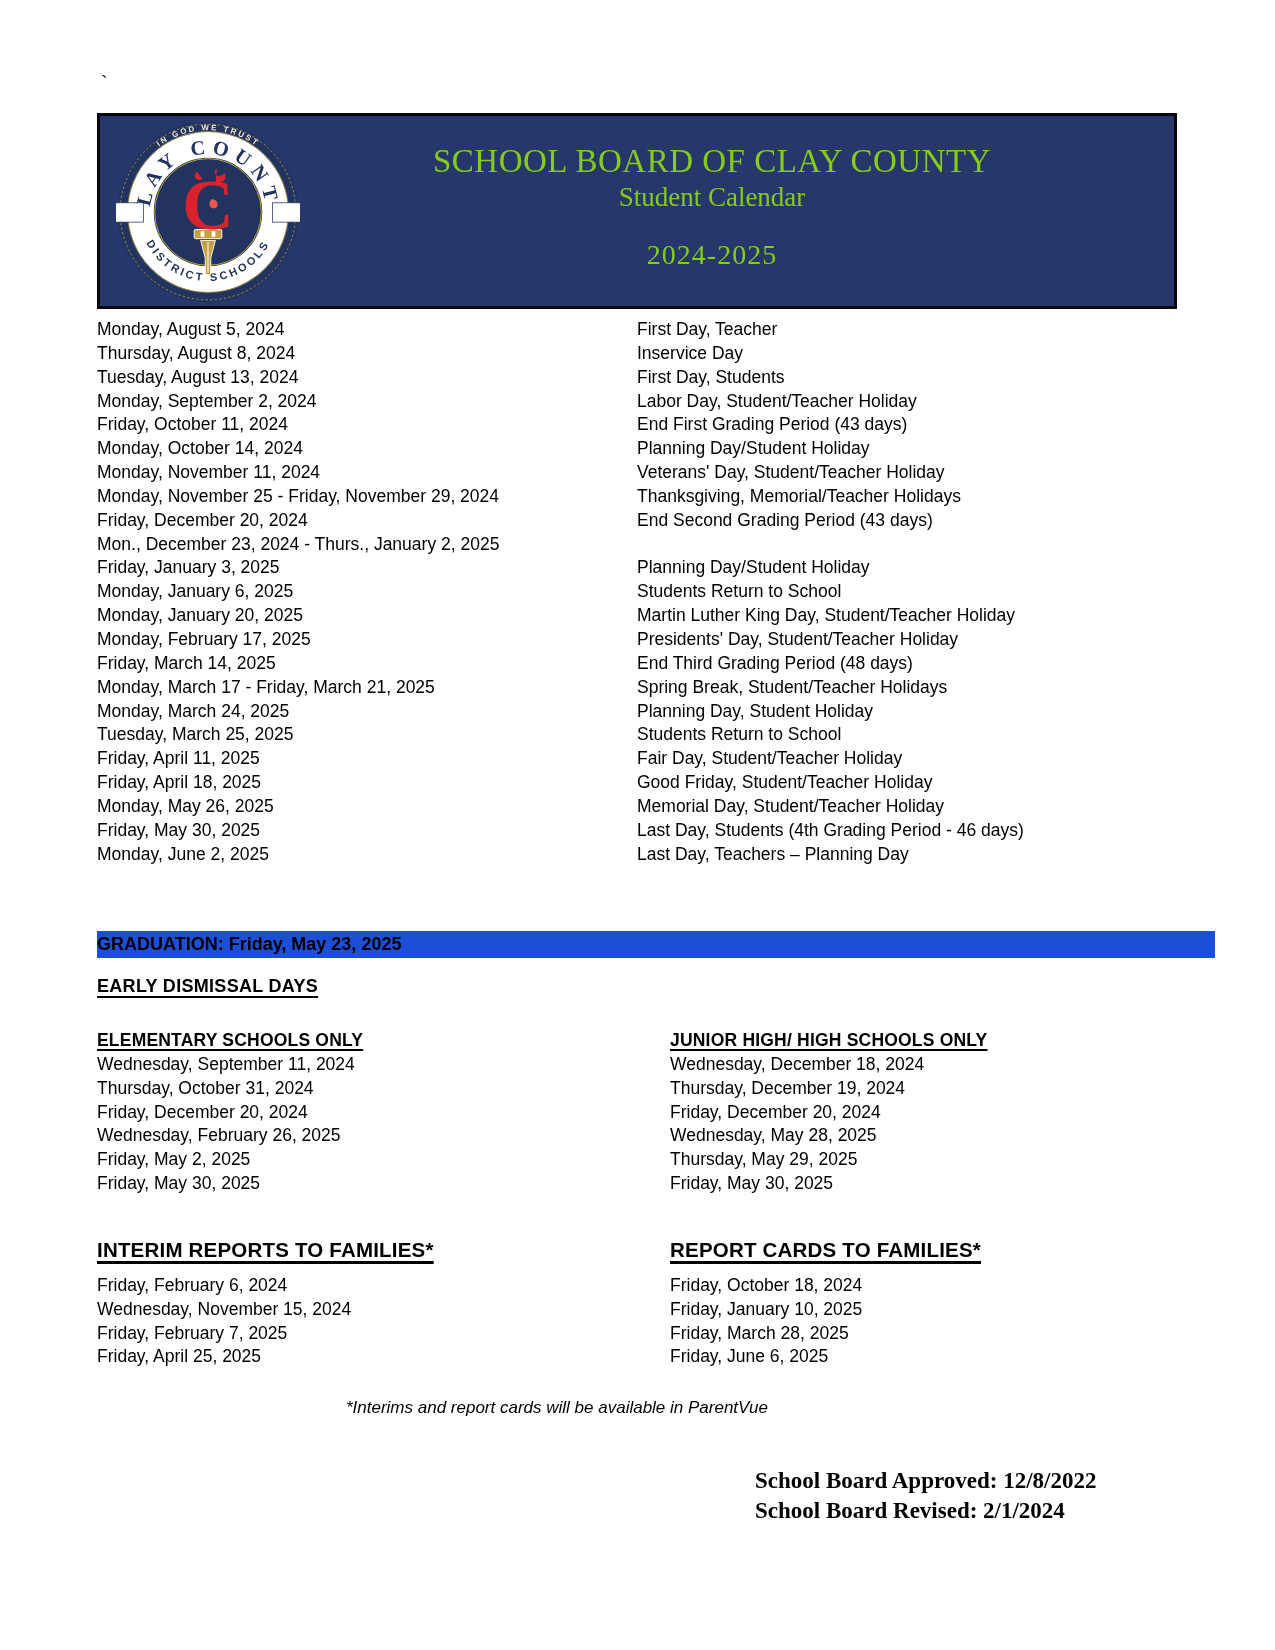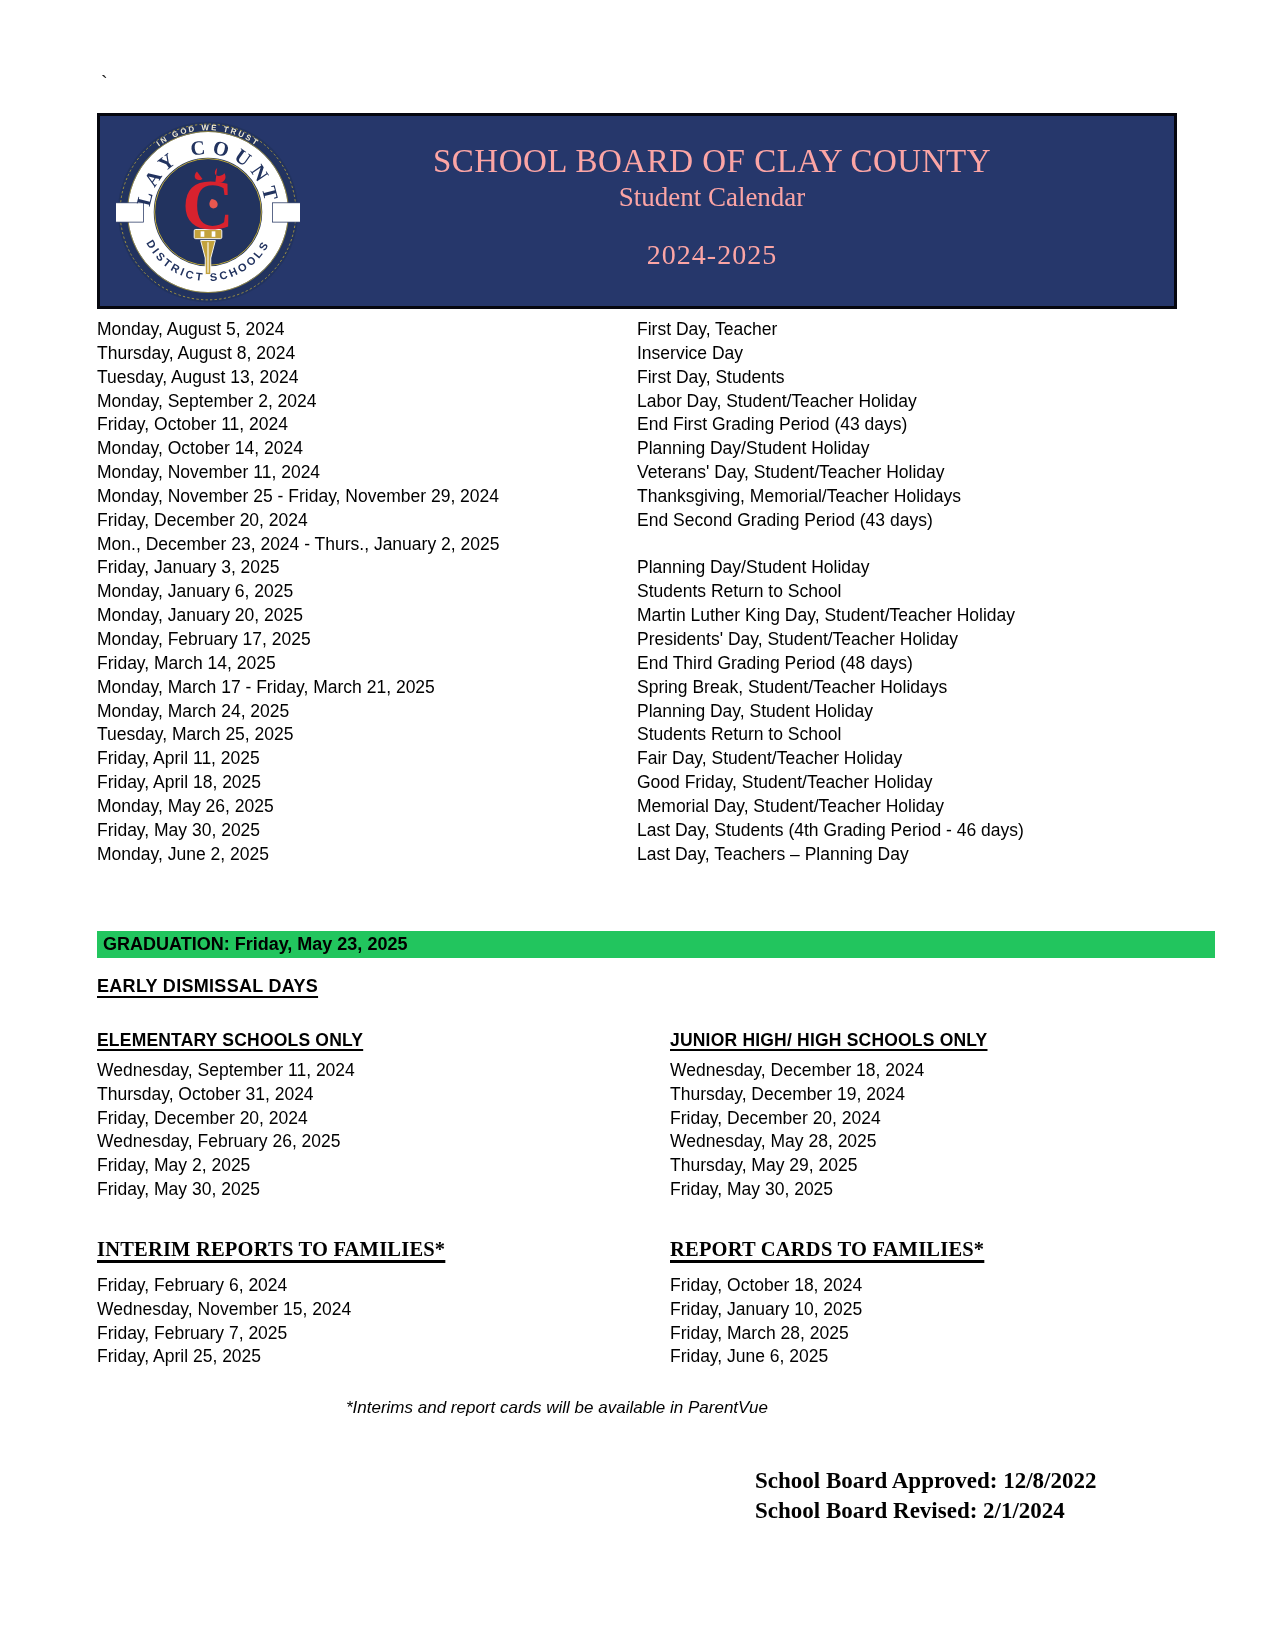--- a/index.html
+++ b/index.html
@@ -11,59 +11,59 @@
   
   .stray{position:absolute; left:101px; top:72px; font-size:20px; color:#222;}
 
   
   .banner{
     position:absolute; left:97px; top:113px; width:1080px; height:196px;
     background:#26376B; border:3px solid #06070f; box-sizing:border-box;
   }
   .banner-text{
     position:absolute; left:170px; right:20px; top:0; text-align:center;
-    color:#fca5a5; font-family:"Liberation Serif", serif;
+    color:#84cc16; font-family:"Liberation Serif", serif;
   }
   .banner-title{margin-top:27px; font-size:33px; letter-spacing:0.5px; white-space:nowrap;}
   .banner-subtitle{font-size:27px; margin-top:2px;}
   .banner-year{font-size:28px; margin-top:26px; letter-spacing:1px;}
   .seal{position:absolute; left:16px; top:4px;}
 
   
   .cal-list{position:absolute; left:97px; top:318px; width:1090px;}
   .cal-row{display:flex; line-height:23.85px; font-size:17.5px;}
   .cal-date{width:540px; flex:0 0 540px;}
   .cal-event{flex:1;}
 
   
   .grad-bar{
     position:absolute; left:97px; top:931px; width:1118px; height:27px;
-    background:#22c55e; display:flex; align-items:center;
-    font-size:18px; font-weight:bold; padding-left:6px; box-sizing:border-box;
+    background:#1d4ed8; display:flex; align-items:center;
+    font-size:18px; font-weight:bold; padding-left:0; box-sizing:border-box;
   }
 
   
   .edd-title{
     position:absolute; left:97px; top:976px; font-size:18px; font-weight:bold;
     text-decoration:underline; text-decoration-thickness:2px; text-underline-offset:4px;
     letter-spacing:0.3px;
   }
   .col{position:absolute; font-size:17.5px; line-height:23.85px;}
   .col-elem{left:97px; top:1029px;}
   .col-jrhigh{left:670px; top:1029px;}
   .col-head{
     font-weight:bold; text-decoration:underline; text-decoration-thickness:2px;
-    text-underline-offset:3px; margin-bottom:6px; letter-spacing:0.2px;
+    text-underline-offset:3px; margin-bottom:0; letter-spacing:0.2px;
   }
   .col-interim{left:97px; top:1238px;}
   .col-report{left:670px; top:1238px;}
   .col-head-lg{
     font-weight:bold; font-size:20.5px; text-decoration:underline;
     text-decoration-thickness:2.5px; text-underline-offset:4px;
-    margin-bottom:12px; letter-spacing:0.2px;font-family:Liberation Serif, serif;
+    margin-bottom:12px; letter-spacing:0.2px;
   }
 
   .note{
     position:absolute; left:97px; top:1398px; width:920px; text-align:center;
     font-style:italic; font-size:17px;
   }
 
   .footer{
     position:absolute; left:755px; top:1466px;
     font-family:"Liberation Serif", serif; font-weight:bold; font-size:23px;

